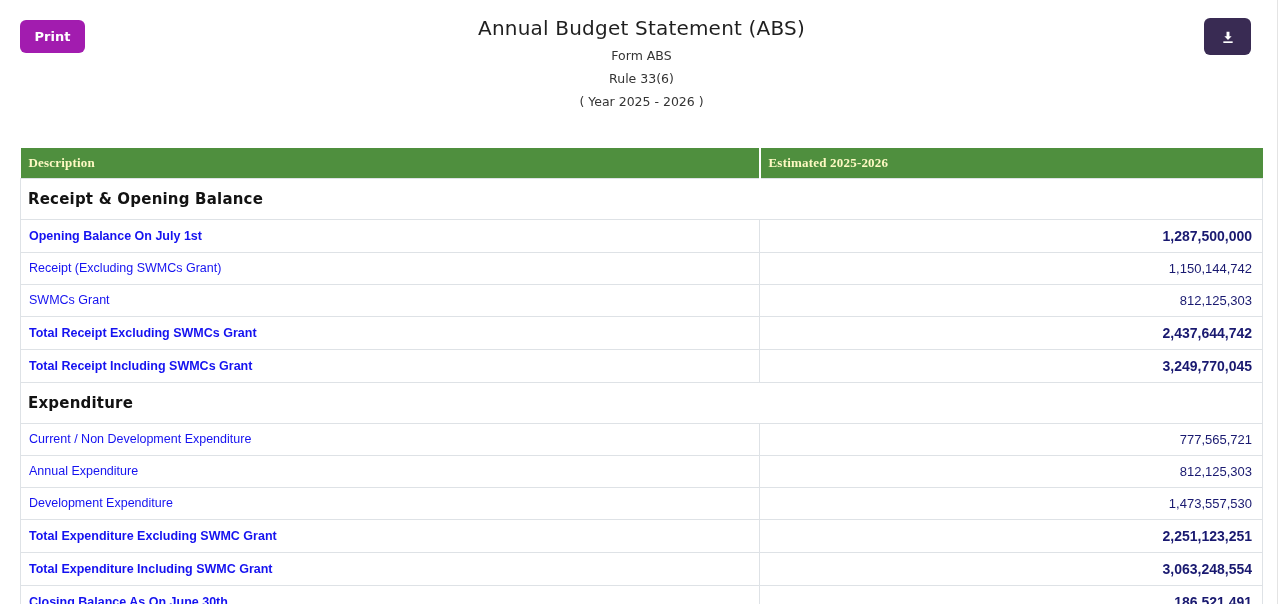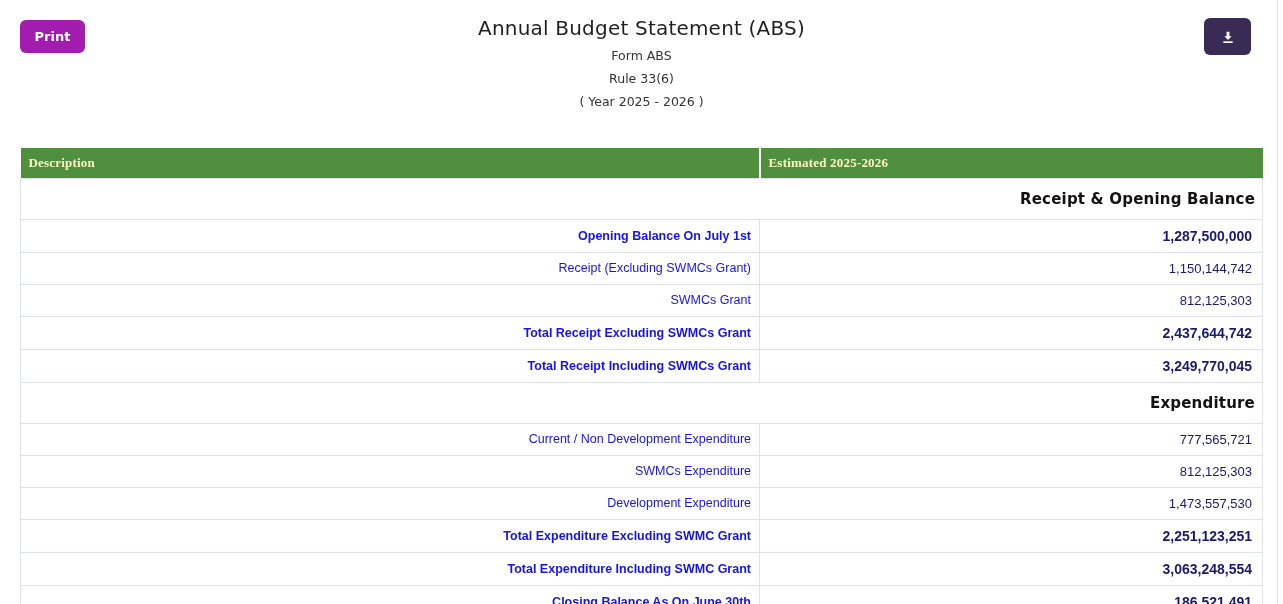--- a/index.html
+++ b/index.html
@@ -34,21 +34,21 @@
   }
   col.c-desc { width:739px; }
   col.c-val  { width:503px; }
   thead th {
     background:#4f8f3e; color:#fef9c3; text-align:left;
     font-family:Liberation Serif, serif;
     font-size:13px; font-weight:700; letter-spacing:.2px;
     height:30px; padding:4px 8px; border:none;
   }
   thead th.estimated { border-left:2px solid #ffffff; }
-  tbody td { border:1px solid #dee2e6; background:#fff;text-align:right; }
+  tbody td { border:1px solid #dee2e6; background:#fff; }
   tr.section-row td {
     font-family:"DejaVu Sans", sans-serif;
     font-size:15px; font-weight:700; color:#121212;
     padding:11px 7px; letter-spacing:.2px;
   }
   tr.data-row td.desc {
     color:#1512f0; font-size:12.5px; padding:8px 8px;
   }
   tr.data-row td.val {
     color:#191970; font-size:13px; text-align:right; padding:8px 10px;margin-top:32px;
@@ -122,21 +122,21 @@
           <td class="val">3,249,770,045</td>
         </tr>
         <tr class="section-row">
           <td colspan="2">Expenditure</td>
         </tr>
         <tr class="data-row">
           <td class="desc">Current / Non Development Expenditure</td>
           <td class="val">777,565,721</td>
         </tr>
         <tr class="data-row">
-          <td class="desc">SWMCs Expenditure</td>
+          <td class="desc">Annual Expenditure</td>
           <td class="val">812,125,303</td>
         </tr>
         <tr class="data-row">
           <td class="desc">Development Expenditure</td>
           <td class="val">1,473,557,530</td>
         </tr>
         <tr class="data-row bold">
           <td class="desc">Total Expenditure Excluding SWMC Grant</td>
           <td class="val">2,251,123,251</td>
         </tr>

